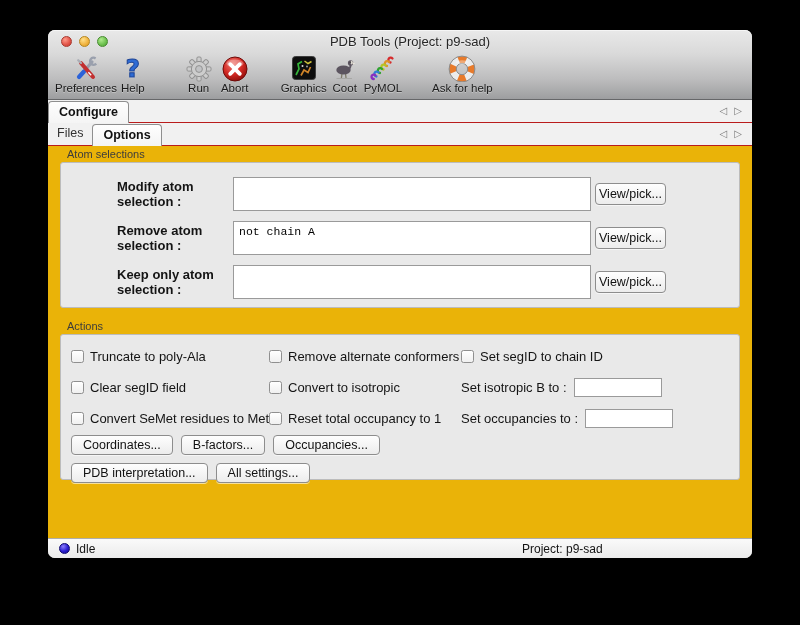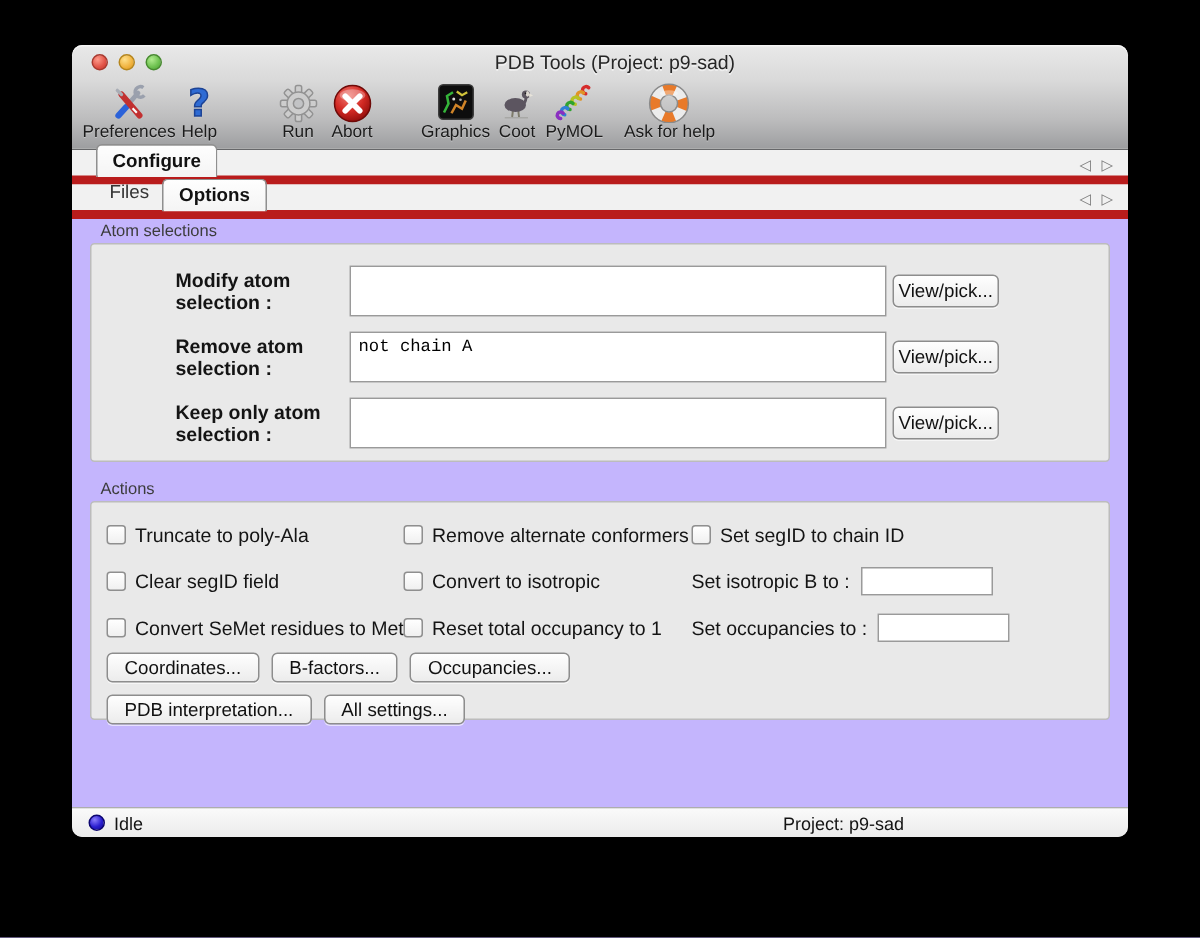--- a/index.html
+++ b/index.html
@@ -46,38 +46,38 @@
   .tool .tlabel { font-size:11.5px; color:#1b1b1b; margin-top:0px; white-space:nowrap;
                   text-shadow:0 1px 0 rgba(255,255,255,.35); }
   .help-q::before {
     content:"?"; font-weight:bold; font-size:25px; color:#2e6bd4;
     -webkit-text-stroke:1px #1d4394;
     text-shadow:0 1px 1px rgba(255,255,255,.5);
     font-family:"DejaVu Sans", sans-serif;
   }
   
   .tabstrip {
-    height:23px; flex:0 0 23px; background:#f1f1f1; border-bottom:6px solid #b91c1c;
-    display:flex; align-items:flex-end; padding-left:16px; position:relative;
+    height:23px; flex:0 0 23px; background:#f1f1f1; border-bottom:1px solid #b91c1c;
+    display:flex; align-items:flex-end; padding-left:0; position:relative;
   }
   .tab-active {
     background:linear-gradient(#fefefe,#f4f4f4);
     border:1px solid #8f8f8f; border-bottom:none;
     border-radius:4px 4px 0 0;
     padding:3px 10px 4px 10px;
     font-size:12.5px; font-weight:bold; color:#111;
     position:relative; top:1px;
   }
   .tab-plain { padding:3px 9px 5px 9px; font-size:12.5px; color:#333; }
   .tab-arrows { position:absolute; right:10px; top:0; height:22px; display:flex; align-items:center; gap:7px; }
   .tab-arrow { font-size:10px; color:#7a7a7a; line-height:10px; font-family:"DejaVu Sans", sans-serif; }
   .arrow-left::before  { content:"\25C1"; }
   .arrow-right::before { content:"\25B7"; }
   
-  .content { flex:1 1 auto; background:#c4b5fd; padding:0 12px; overflow:hidden; }
+  .content { flex:1 1 auto; background:#eab308; padding:0 12px; overflow:hidden; }
   .group-label { font-size:11px; color:#3c3c3c; margin:2px 0 2px 7px; }
   .groupbox {
     border:1px solid #bcbcbc; border-radius:3px; background:#e9e9e9;
   }
   .box-selections { height:146px; padding:14px 0 0 12px; }
   .sel-row { display:flex; align-items:center; margin-bottom:10px; }
   .sel-label { width:160px; font-size:13px; font-weight:bold; color:#141414;padding-left:44px; }
   .sel-field {
     width:358px; height:34px; resize:none; outline:none;
     border:1px solid #9a9a9a; background:#fff; border-radius:0;
@@ -243,21 +243,21 @@
               <path d="M16.5 11.5 A 2.4 2.4 0 1 0 14.5 15.5" stroke="#b6c324"></path>
               <path d="M13 15 A 2.4 2.4 0 1 0 11 19" stroke="#2fa32f"></path>
               <path d="M9.5 18.5 A 2.4 2.4 0 1 0 7.5 22.5" stroke="#2e7fd6"></path>
               <path d="M6.5 21.5 A 2.2 2.2 0 1 0 4.8 25" stroke="#8a2fc0"></path>
             </g>
           </svg>
         </span>
         <span class="tlabel">PyMOL</span>
       </div>
 
-      <div class="tool" style="margin-left:14px">
+      <div class="tool" style="margin-left:30px">
         <span class="icon">
           <svg width="28" height="28" viewBox="0 0 28 28">
             <circle cx="14" cy="15" r="9.3" fill="none" stroke="#ececec" stroke-width="7"></circle>
             <circle cx="14" cy="15" r="9.3" fill="none" stroke="#e87a2a" stroke-width="7" stroke-dasharray="7.3 7.3" stroke-dashoffset="3.6"></circle>
             <circle cx="14" cy="15" r="12.9" fill="none" stroke="#8a8a8a" stroke-width="1"></circle>
             <circle cx="14" cy="15" r="5.7" fill="none" stroke="#8a8a8a" stroke-width="1"></circle>
             <ellipse cx="14" cy="8.2" rx="6" ry="2" fill="#ffffff" opacity="0.35"></ellipse>
           </svg>
         </span>
         <span class="tlabel">Ask for help</span>

